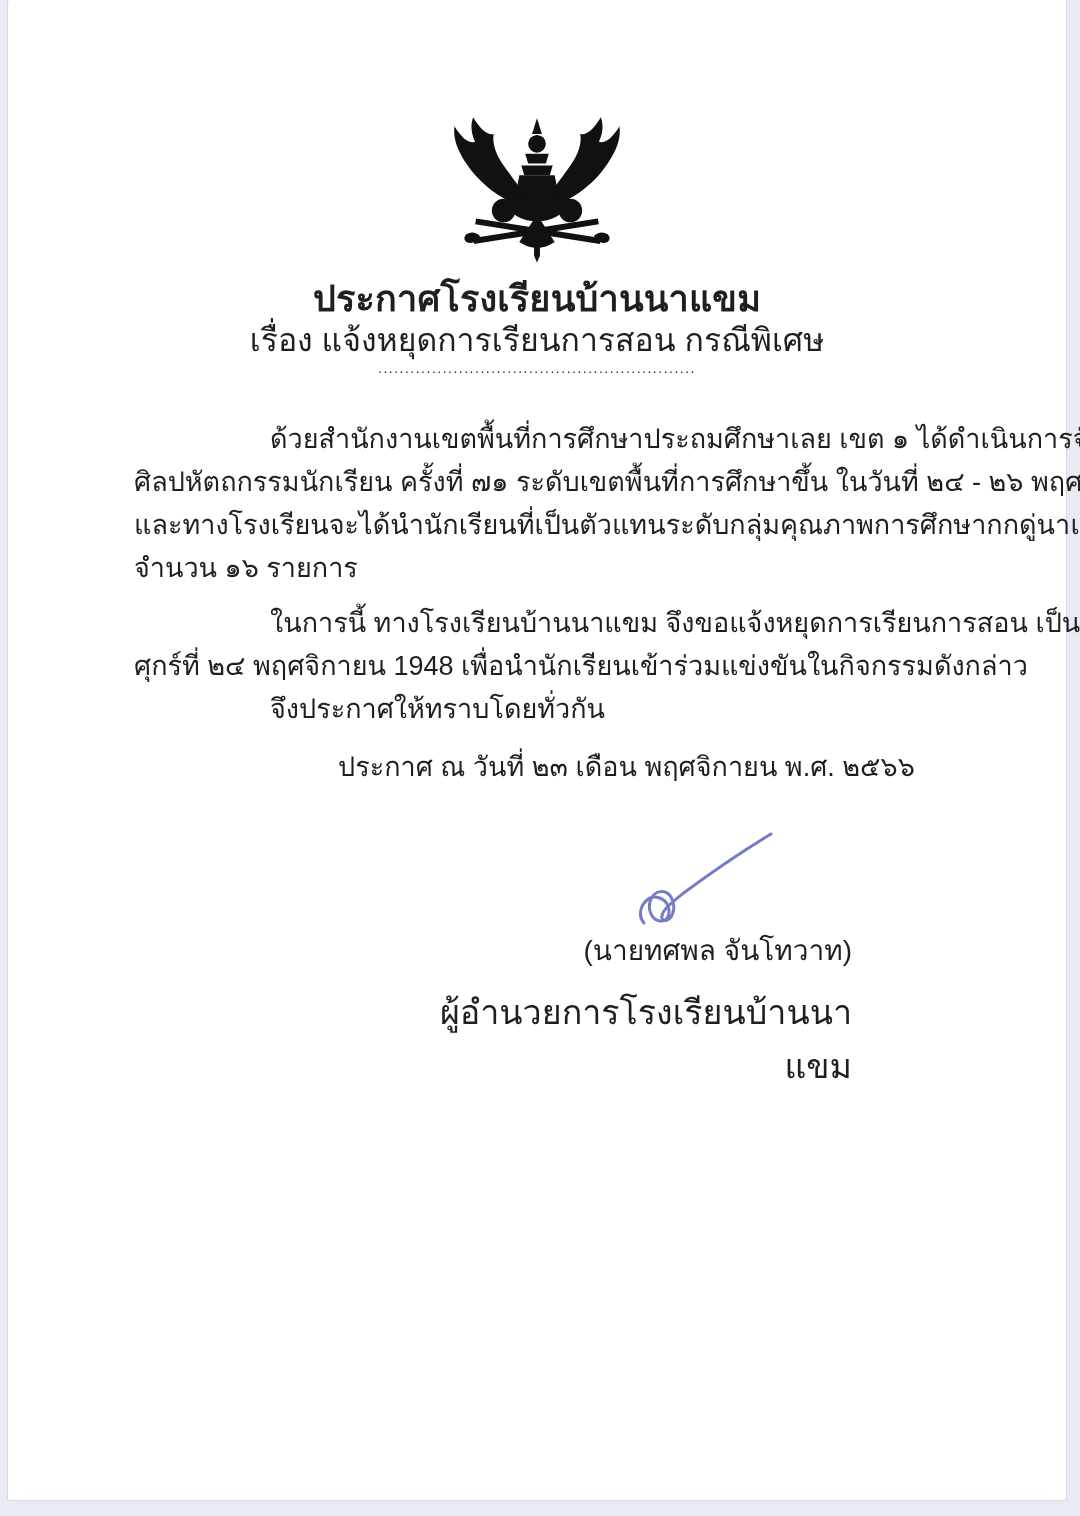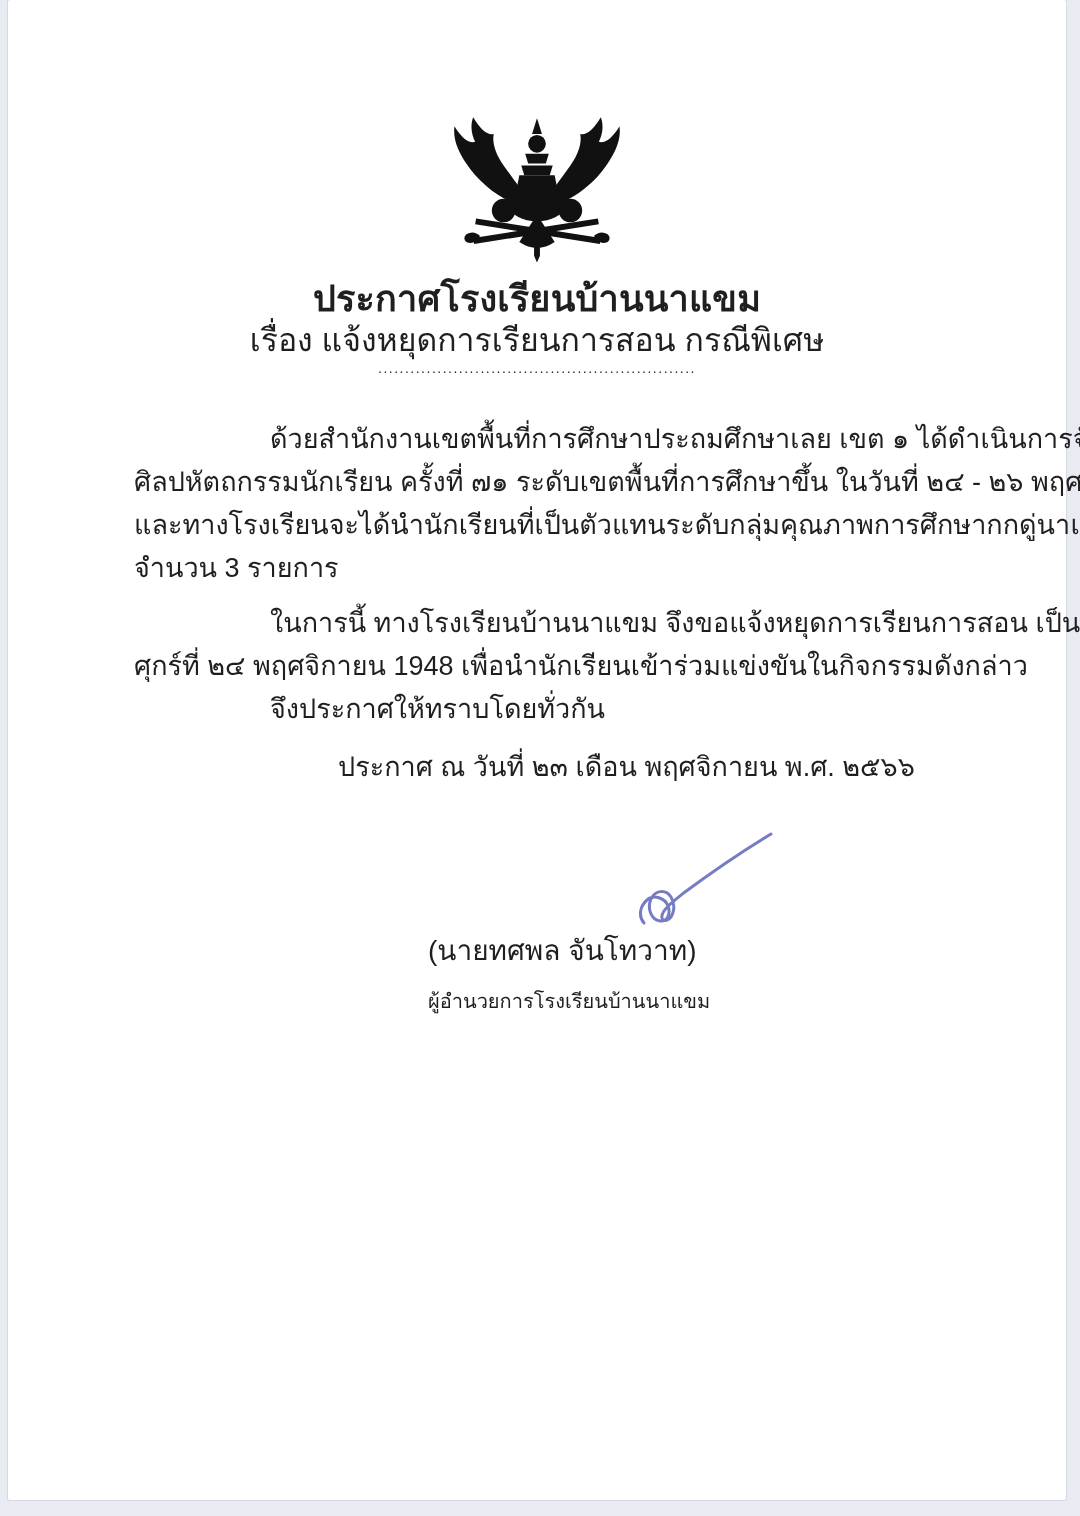--- a/index.html
+++ b/index.html
@@ -56,25 +56,25 @@
   .para-gap { margin-top: 12px; }
   .para-gap-lg { }
   .date-line {
     margin-top: 15px;
     padding-left: 204px;
     white-space: nowrap;
   }
   .sig-block {
     position: absolute;
     top: 828px; left: 420px; width: 424px;
-    text-align: left;
+    text-align: right;
   }
   .sig-scribble { display: block; margin: 0 auto 0 160px; }
   .sig-name { font-size: 28px; margin-top: -4px; }
-  .sig-role { font-size: 20px; margin-top: 13px; }
+  .sig-role { font-size: 34px; margin-top: 13px; }
 </style>
 </head>
 <body>
 
 <div class="page">
 
   <div class="emblem-wrap">
     <svg width="216" height="152" viewBox="0 0 220 154" aria-hidden="true">
       <g fill="#111">
 
@@ -111,21 +111,21 @@
   <div class="doc-title">ประกาศโรงเรียนบ้านนาแขม</div>
 
   <div class="doc-subject">เรื่อง  แจ้งหยุดการเรียนการสอน กรณีพิเศษ</div>
 
   <div class="divider-dots">...........................................................</div>
 
   <div class="doc-body">
     <div class="line indent-1">ด้วยสำนักงานเขตพื้นที่การศึกษาประถมศึกษาเลย เขต ๑ ได้ดำเนินการจัดการแข่งขัน</div>
     <div class="line">ศิลปหัตถกรรมนักเรียน ครั้งที่ ๗๑ ระดับเขตพื้นที่การศึกษาขึ้น ในวันที่ ๒๔ - ๒๖ พฤศจิกายน ๒๕๖๖ นี้</div>
     <div class="line">และทางโรงเรียนจะได้นำนักเรียนที่เป็นตัวแทนระดับกลุ่มคุณภาพการศึกษากกดู่นาแขมเข้าร่วมแข่งขัน</div>
-    <div class="line">จำนวน 3 รายการ</div>
+    <div class="line">จำนวน ๑๖ รายการ</div>
 
     <div class="line indent-1 para-gap">ในการนี้ ทางโรงเรียนบ้านนาแขม จึงขอแจ้งหยุดการเรียนการสอน เป็นเวลา ๑ วัน คือวัน</div>
     <div class="line">ศุกร์ที่ ๒๔ พฤศจิกายน 1948 เพื่อนำนักเรียนเข้าร่วมแข่งขันในกิจกรรมดังกล่าว</div>
 
     <div class="line indent-1 para-gap-lg">จึงประกาศให้ทราบโดยทั่วกัน</div>
 
     <div class="line date-line">ประกาศ ณ วันที่  ๒๓  เดือน พฤศจิกายน   พ.ศ. ๒๕๖๖</div>
   </div>
 
   <div class="sig-block">

